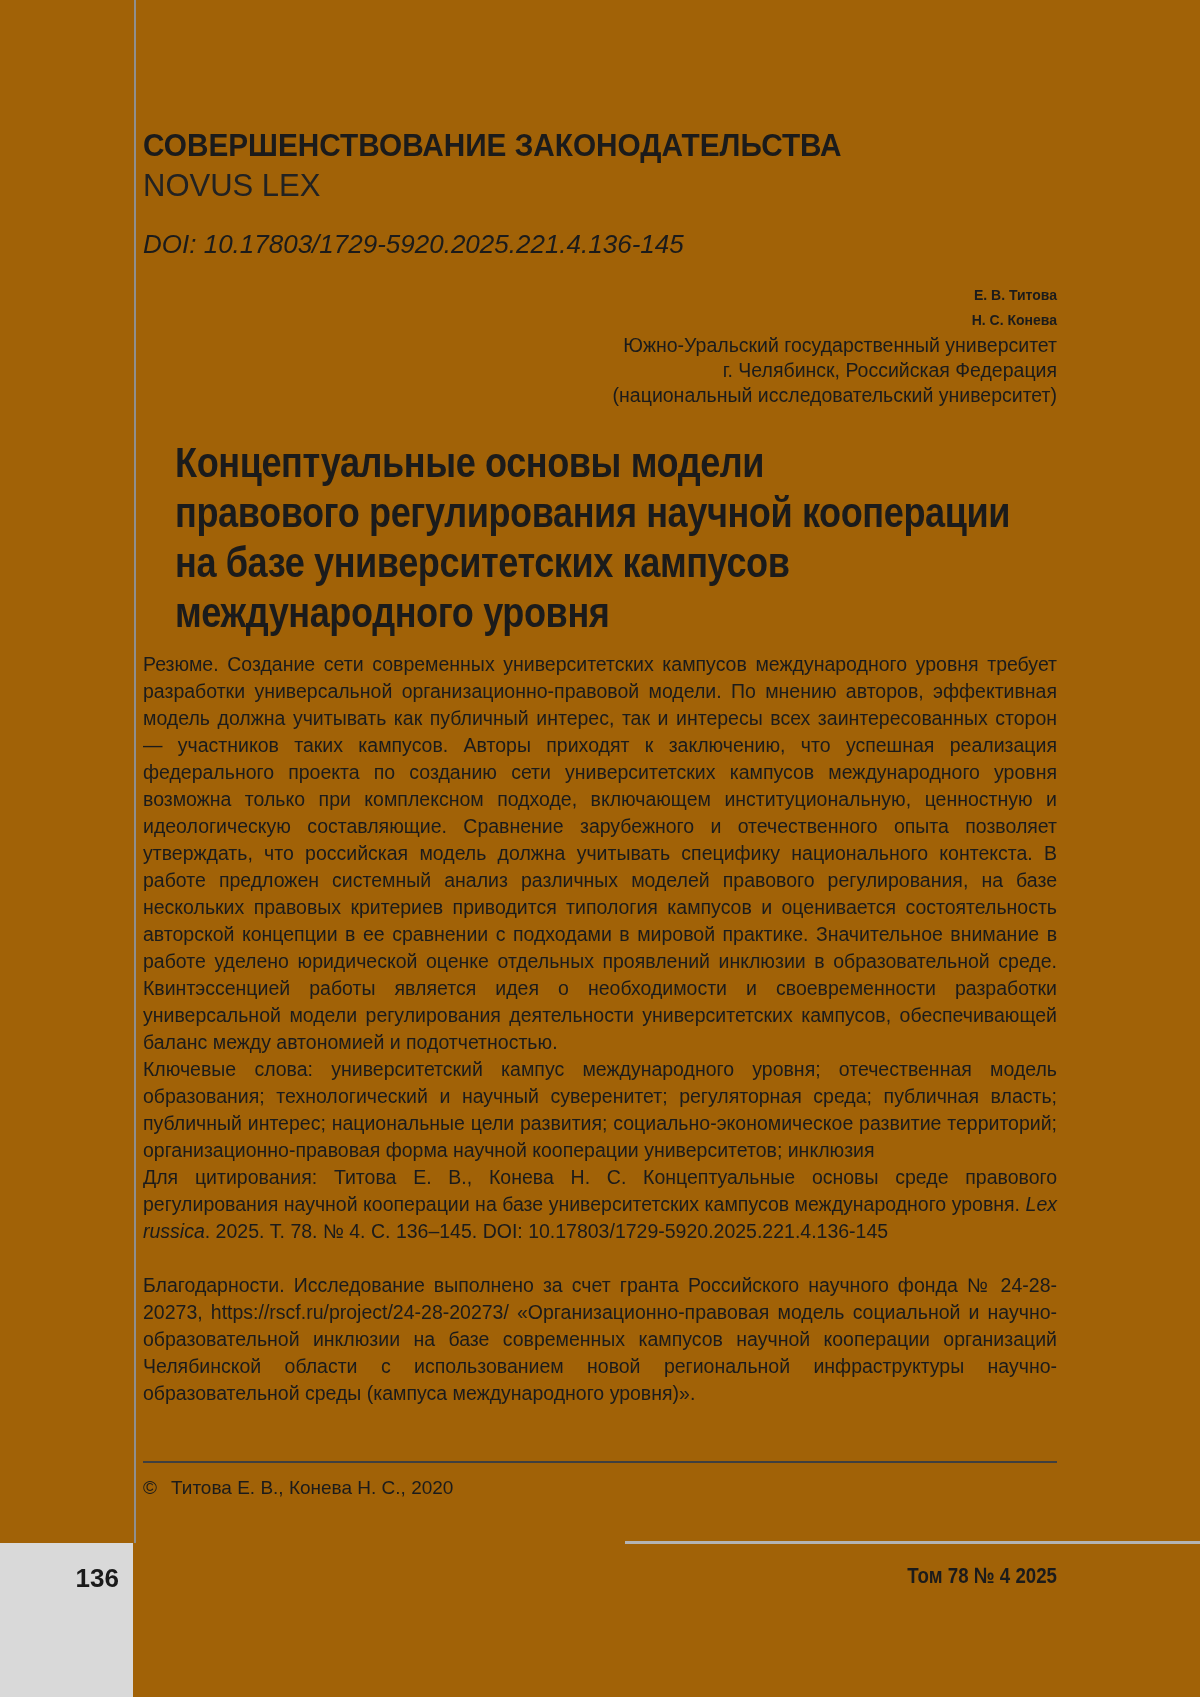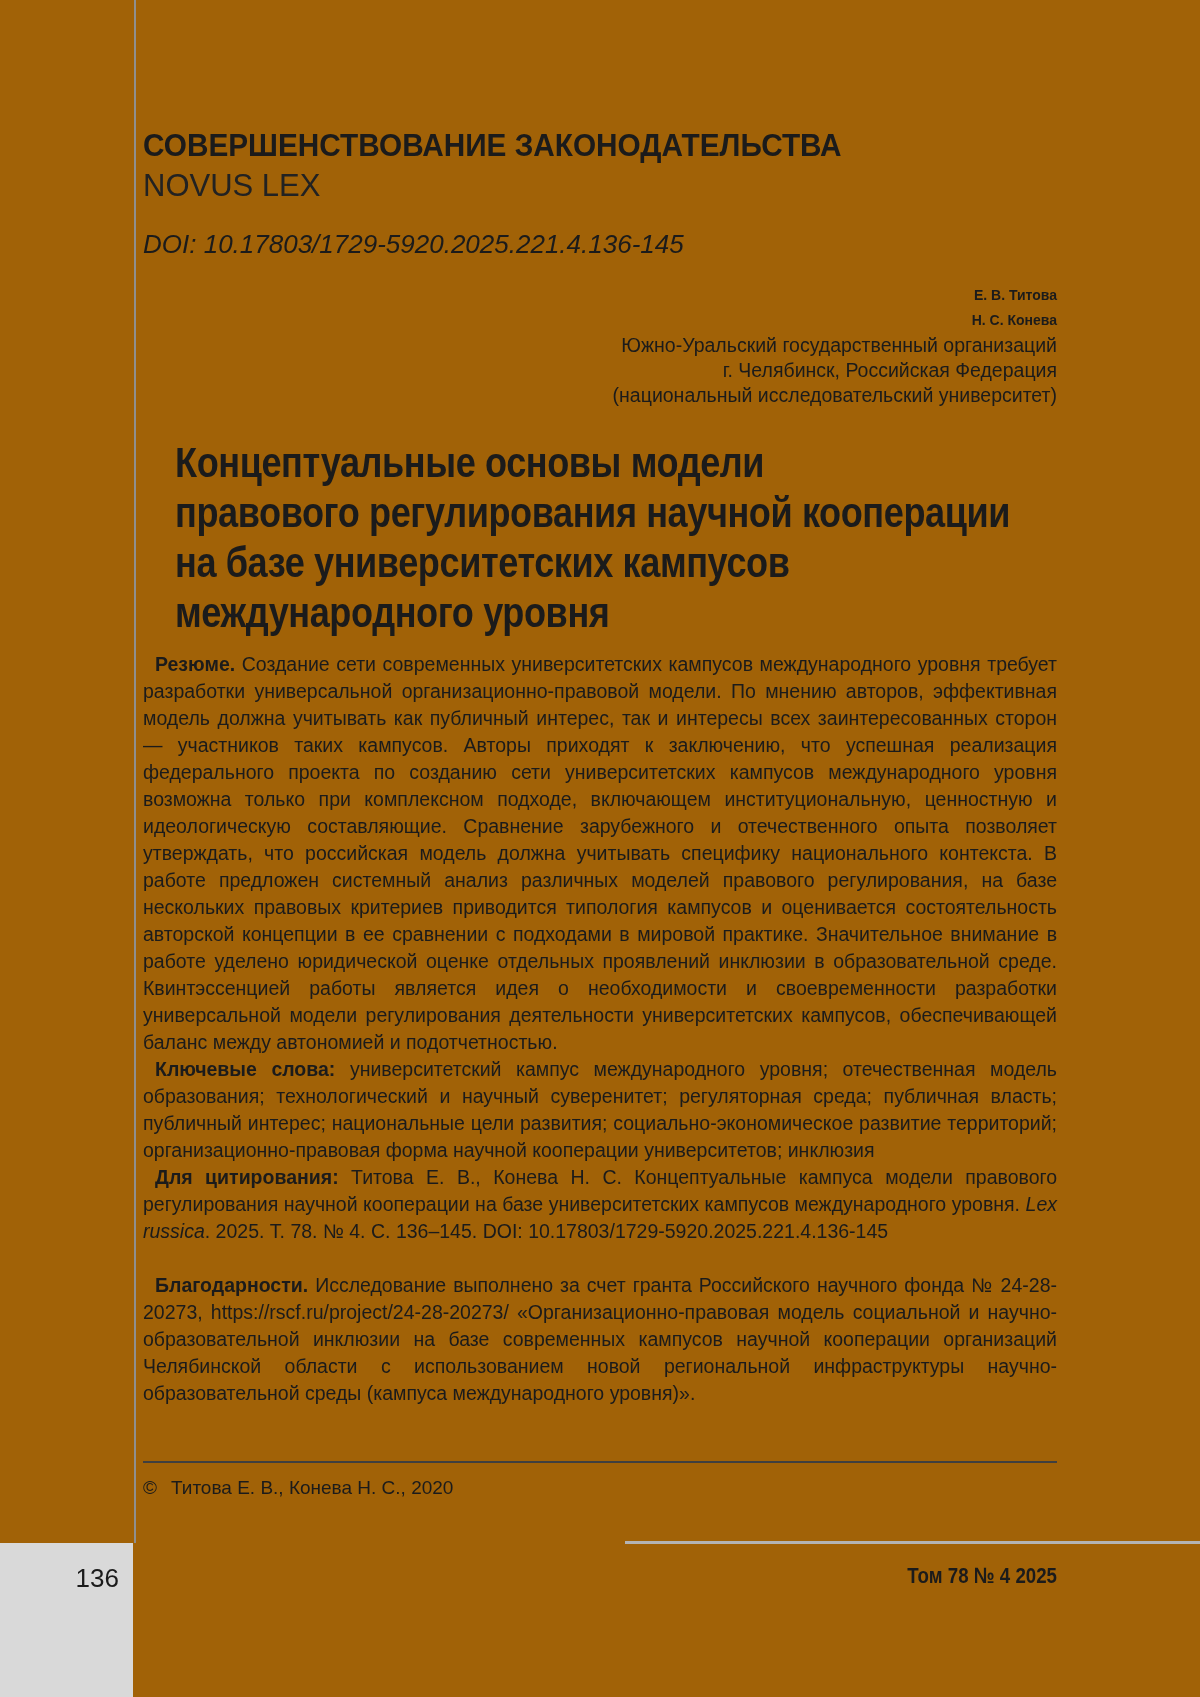--- a/index.html
+++ b/index.html
@@ -23,68 +23,68 @@
   .article-title { position:absolute; left:151px; top:437px; width:914px;margin-left:24px; }
   .article-title-line {
     font-size:43px; font-weight:700; line-height:50px; height:50px;
     letter-spacing:-0.5px; white-space:nowrap;
     transform:scaleX(0.84); transform-origin:0 50%;
   }
 
   .bodytext { position:absolute; left:143px; top:651px; width:914px; }
   .bodytext p { margin:0; font-size:19.5px; line-height:27px; text-align:justify; }
   .bodytext p.ack { margin-top:27px; }
-  .lbl { font-weight:700;margin-left:12px; }
+  .lbl { font-weight:400; }
   .ital { font-style:italic; }
 
   .copy-rule { position:absolute; left:143px; top:1461px; width:914px; height:2px; background:#3f3f3f; }
   .copyright { position:absolute; left:143px; top:1476px; width:914px; font-size:19px; line-height:24px; }
   .copyright .sym { display:inline-block; margin-right:14px; }
 
   .footer-rule { position:absolute; left:625px; top:1541px; width:575px; height:3px; background:#b4b4b4; }
   .volume { position:absolute; left:143px; top:1562px; width:914px; text-align:right;
             font-size:22px; font-weight:700; line-height:28px;
             transform:scaleX(0.85); transform-origin:100% 50%; white-space:nowrap; }
 
   .pagenum-box { position:absolute; left:0; top:1543px; width:133px; height:154px; background:#d9d9d9; box-sizing:border-box; text-align:right; padding:20px 14px 0 0; }
-  .pagenum { font-size:26px; font-weight:400;margin-top:48px; }
+  .pagenum { font-size:26px; font-weight:700;margin-top:48px; }
 </style>
 </head>
 <body>
 
 <div class="page">
 
   <div class="v-rule"></div>
 
   <div class="kicker">
     <div class="kicker-title">СОВЕРШЕНСТВОВАНИЕ ЗАКОНОДАТЕЛЬСТВА</div>
     <div class="kicker-sub">NOVUS LEX</div>
   </div>
 
   <div class="doi">DOI: 10.17803/1729-5920.2025.221.4.136-145</div>
 
   <div class="authors">
     <div class="author-name">Е. В. Титова</div>
     <div class="author-name">Н. С. Конева</div>
-    <div class="affil-line">Южно-Уральский государственный организаций</div>
+    <div class="affil-line">Южно-Уральский государственный университет</div>
     <div class="affil-line">г. Челябинск, Российская Федерация</div>
     <div class="affil-line">(национальный исследовательский университет)</div>
   </div>
 
   <div class="article-title">
     <div class="article-title-line">Концептуальные основы модели</div>
     <div class="article-title-line">правового регулирования научной кооперации</div>
     <div class="article-title-line">на базе университетских кампусов</div>
     <div class="article-title-line">международного уровня</div>
   </div>
 
   <div class="bodytext">
     <p><span class="lbl">Резюме.</span> <span>Создание сети современных университетских кампусов международного уровня требует разработки универсальной организационно-правовой модели. По мнению авторов, эффективная модель должна учитывать как публичный интерес, так и интересы всех заинтересованных сторон — участников таких кампусов. Авторы приходят к заключению, что успешная реализация федерального проекта по созданию сети университетских кампусов международного уровня возможна только при комплексном подходе, включающем институциональную, ценностную и идеологическую составляющие. Сравнение зарубежного и отечественного опыта позволяет утверждать, что российская модель должна учитывать специфику национального контекста. В работе предложен системный анализ различных моделей правового регулирования, на базе нескольких правовых критериев приводится типология кампусов и оценивается состоятельность авторской концепции в ее сравнении с подходами в мировой практике. Значительное внимание в работе уделено юридической оценке отдельных проявлений инклюзии в образовательной среде. Квинтэссенцией работы является идея о необходимости и своевременности разработки универсальной модели регулирования деятельности университетских кампусов, обеспечивающей баланс между автономией и подотчетностью.</span></p>
     <p><span class="lbl">Ключевые слова:</span> <span>университетский кампус международного уровня; отечественная модель образования; технологический и научный суверенитет; регуляторная среда; публичная власть; публичный интерес; национальные цели развития; социально-экономическое развитие территорий; организационно-правовая форма научной кооперации университетов; инклюзия</span></p>
-    <p><span class="lbl">Для цитирования:</span> <span>Титова Е. В., Конева Н. С. Концептуальные кампуса модели правового регулирования научной кооперации на базе университетских кампусов международного уровня. </span><span class="ital">Lex russica</span><span>. 2025. Т. 78. № 4. С. 136–145. DOI: 10.17803/1729-5920.2025.221.4.136-145</span></p>
+    <p><span class="lbl">Для цитирования:</span> <span>Титова Е. В., Конева Н. С. Концептуальные основы среде правового регулирования научной кооперации на базе университетских кампусов международного уровня. </span><span class="ital">Lex russica</span><span>. 2025. Т. 78. № 4. С. 136–145. DOI: 10.17803/1729-5920.2025.221.4.136-145</span></p>
     <p class="ack"><span class="lbl">Благодарности.</span> <span>Исследование выполнено за счет гранта Российского научного фонда № 24-28-20273, https://rscf.ru/project/24-28-20273/ «Организационно-правовая модель социальной и научно-образовательной инклюзии на базе современных кампусов научной кооперации организаций Челябинской области с использованием новой региональной инфраструктуры научно-образовательной среды (кампуса международного уровня)».</span></p>
   </div>
 
   <div class="copy-rule"></div>
   <div class="copyright"><span class="sym">©</span><span>Титова Е. В., Конева Н. С., 2020</span></div>
 
   <div class="footer-rule"></div>
   <div class="volume">Том 78 № 4 2025</div>
 
   <div class="pagenum-box">

